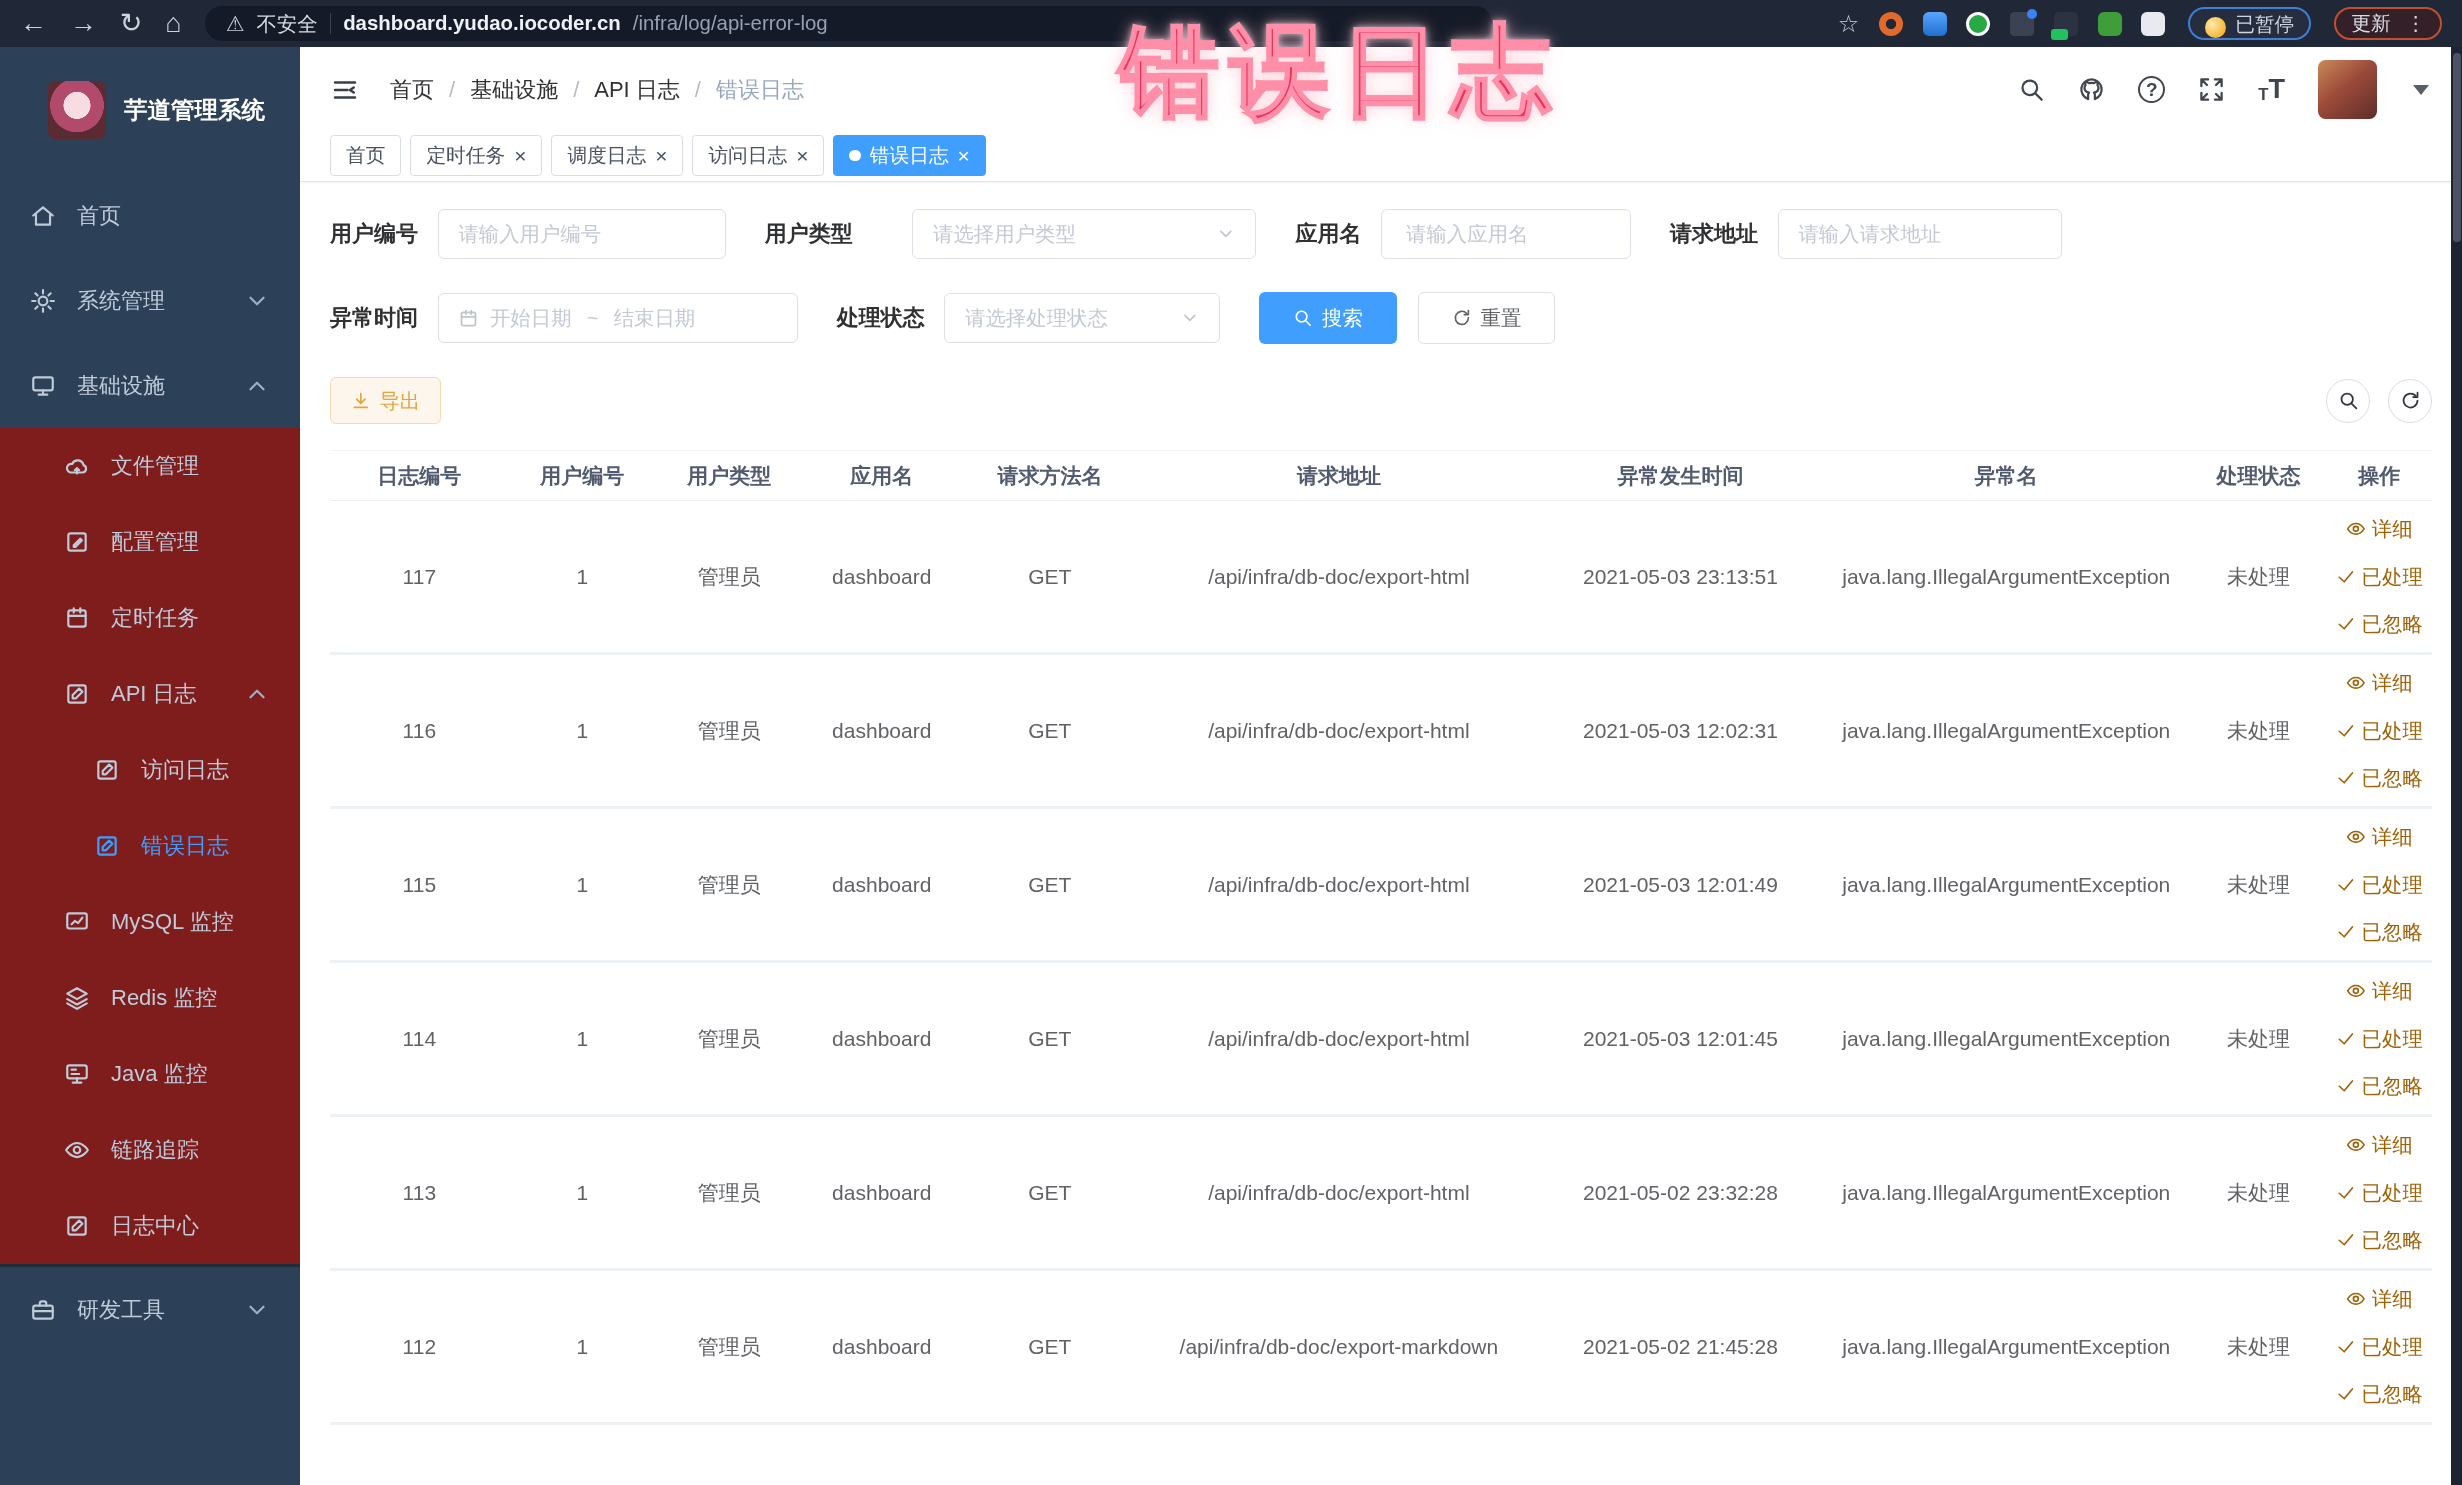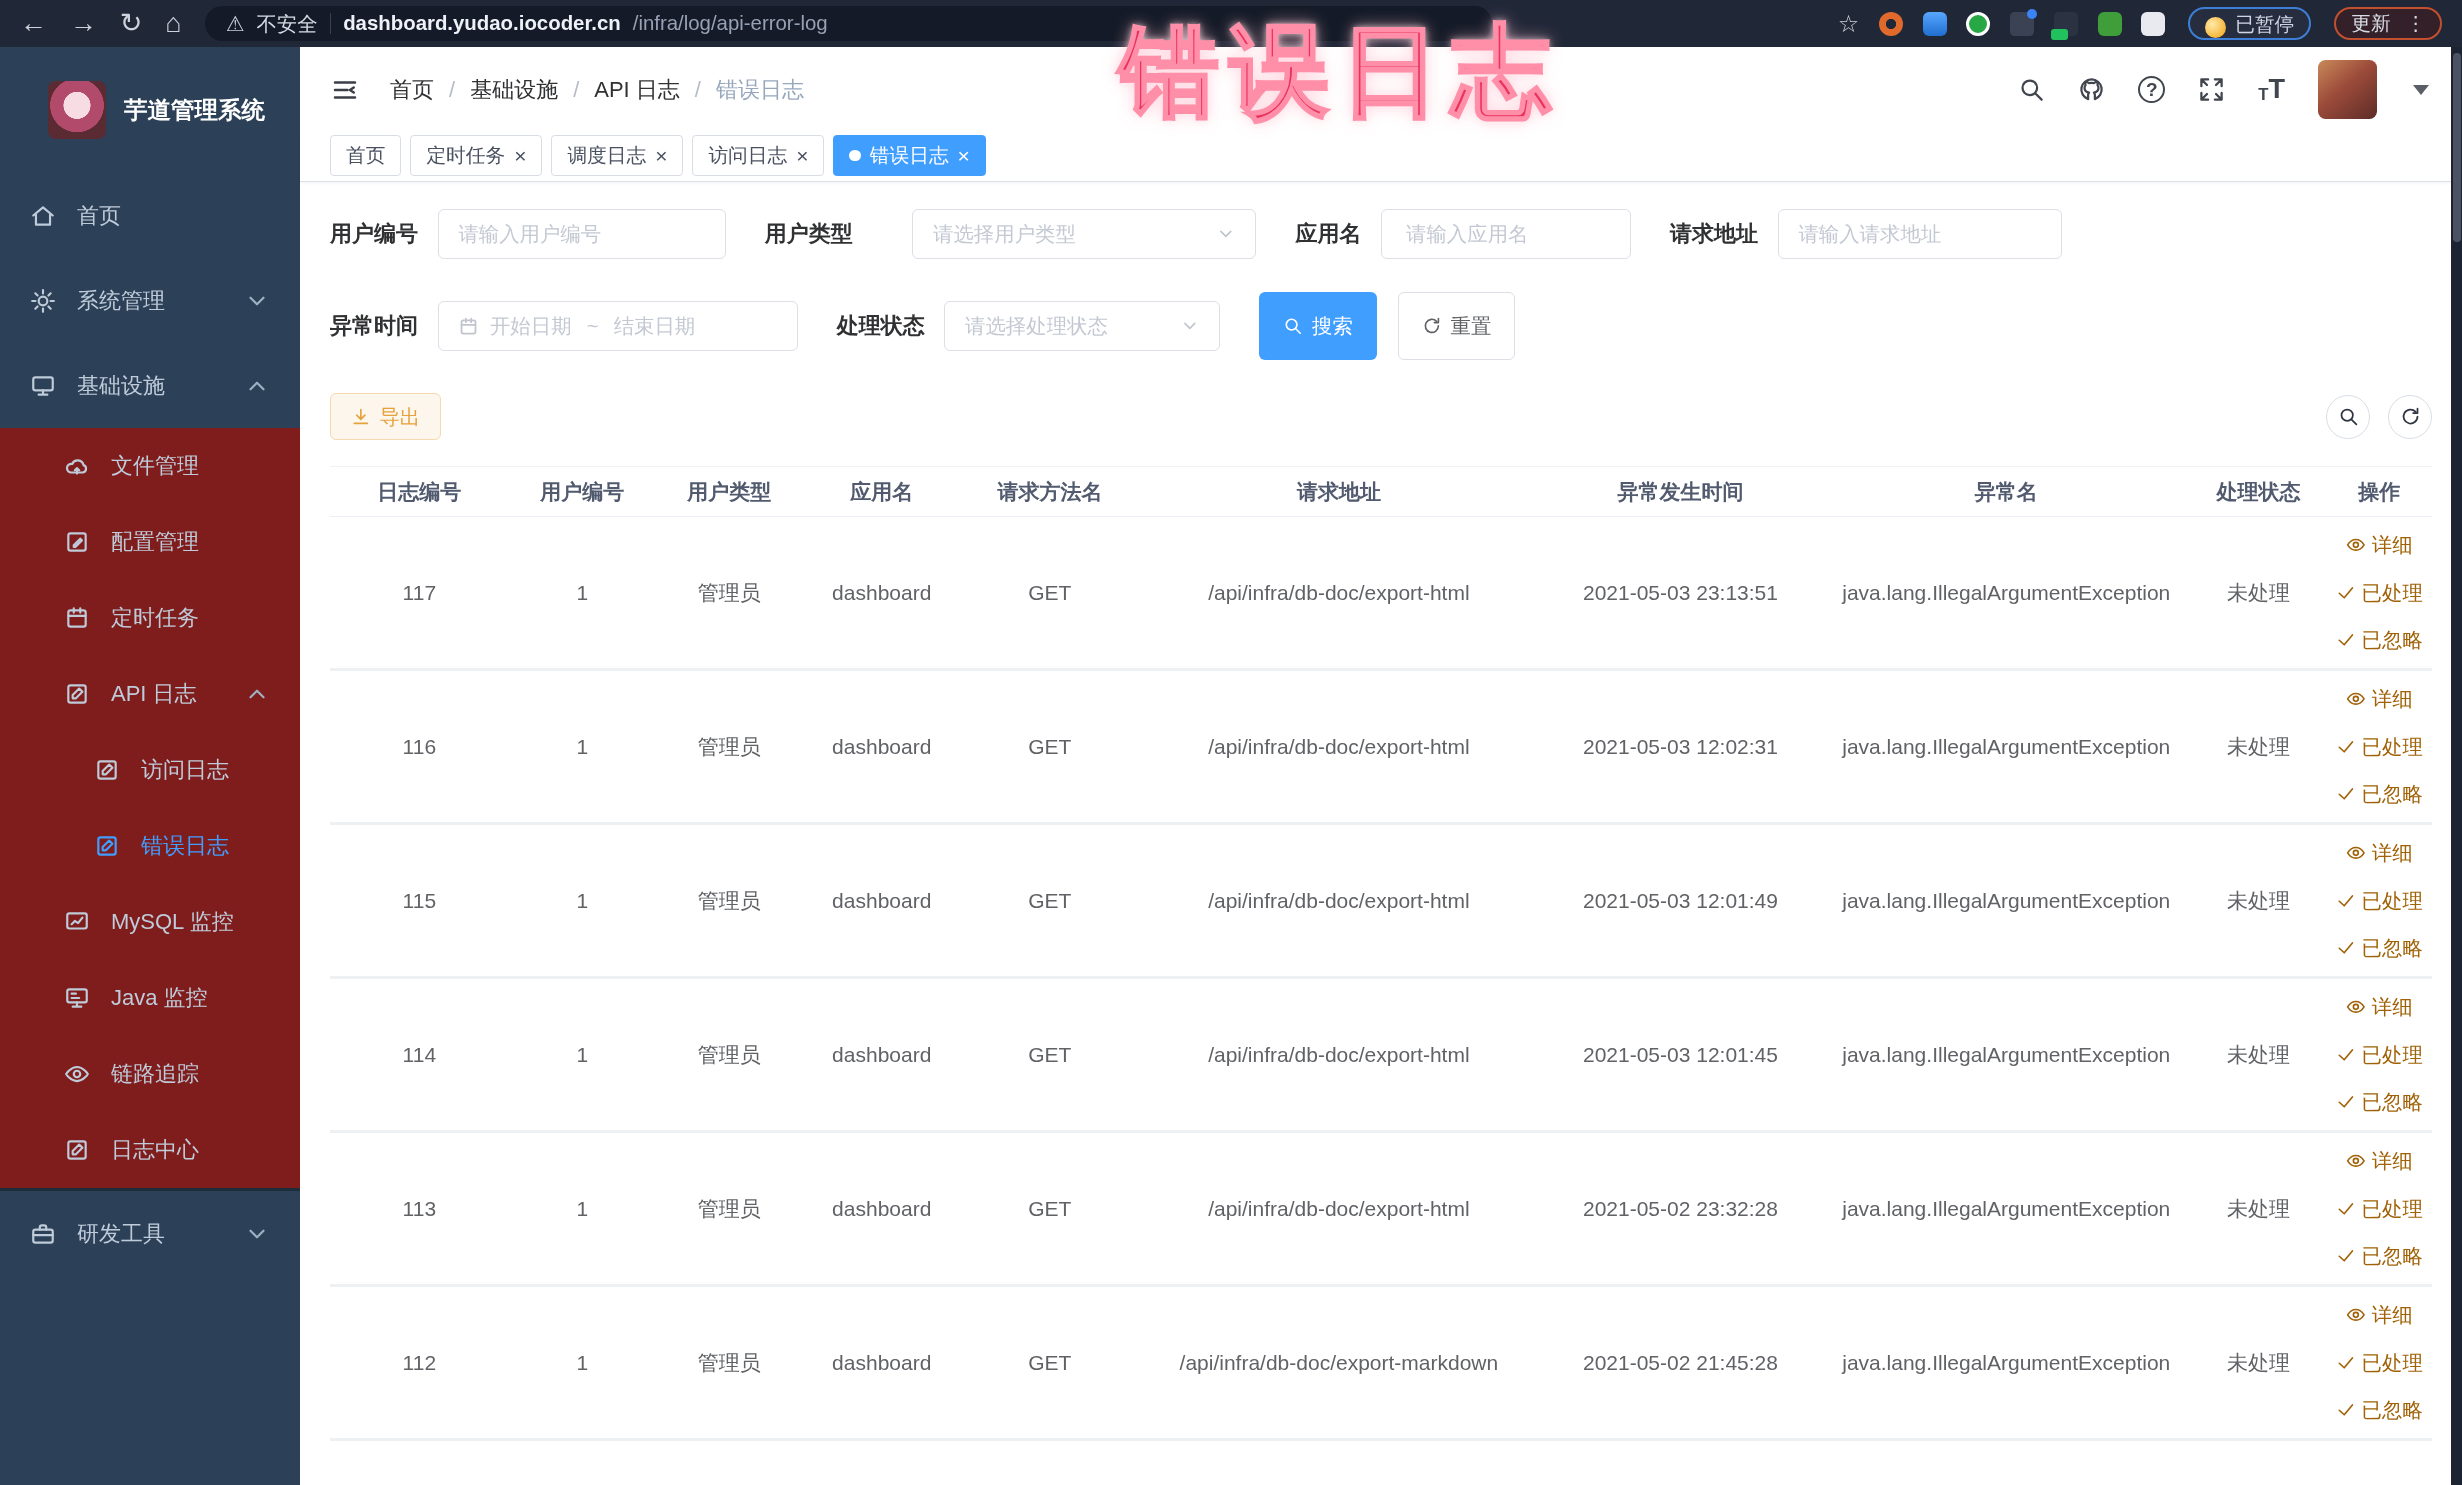--- a/index.html
+++ b/index.html
@@ -100,22 +100,22 @@
   .fg .flabel { font-weight:bold; font-size:22px; color:#303133; margin-right:19.7px; white-space:nowrap; }
   .input { height:50px; border:1.5px solid #dcdfe6; border-radius:6px; padding:0 19.7px; font-size:20.4px;
      display:flex; align-items:center; background:#fff; color:#606266; gap:10.6px; }
   .placeholder { color:#c3c8d2; }
   .sel { justify-content:space-between; }
   .sel .icon { color:#c0c4cc; font-size:19.7px; }
   .w380{width:288px;} .w455{width:344px;margin-left:40px;} .w385{width:250px;padding-left:24px;} .w375{width:284px;}
   .w475{width:360px;} .w365{width:276px;}
   .range .icon { color:#c0c4cc; font-size:21px; }
   .range .sep { color:#c3c8d2; margin:0 4.5px; }
-  .btn { height:68px; border-radius:6px; display:flex; align-items:center; gap:9px;
-     padding:0 23px; font-size:20.4px; border:1.5px solid transparent; cursor:pointer; }
+  .btn { height:52px; border-radius:6px; display:flex; align-items:center; gap:9px;
+     padding:0 33px; font-size:20.4px; border:1.5px solid transparent; cursor:pointer; }
   .btn .icon { font-size:19.7px; }
   .btn.primary { background:#409eff; color:#fff; margin-right:21px; }
   .btn.plain { background:#fff; border-color:#dcdfe6; color:#606266; }
   .btn.warnplain { background:#fdf6ec; border-color:#f5dab1; color:#e6a23c; height:47px; padding:0 19.7px; }
 
   .toolbar { display:flex; align-items:center; margin-bottom:26px; }
   .tspacer { flex:1; }
   .circle-btn { width:44px; height:44px; border-radius:50%; border:1.5px solid #d9dee6; background:#fff;
      display:grid; place-items:center; color:#2f3542; font-size:21px; margin-left:18px; }
 
@@ -285,20 +285,28 @@
             <svg viewBox="0 0 24 24">
               <rect x="3" y="4" width="18" height="14" rx="2"></rect>
               <path d="M7 14l3-3 3 2 4-5"></path>
             </svg>
           </span>
           <span class="mi-label">MySQL 监控</span>
         </div>
         <div class="menu-item lvl1 sub">
           <span class="icon">
             <svg viewBox="0 0 24 24">
+              <path d="M12 3l9 5-9 5-9-5zM3 13l9 5 9-5M3 17l9 5 9-5"></path>
+            </svg>
+          </span>
+          <span class="mi-label">Redis 监控</span>
+        </div>
+        <div class="menu-item lvl1 sub">
+          <span class="icon">
+            <svg viewBox="0 0 24 24">
               <rect x="3" y="4" width="18" height="12" rx="2"></rect>
               <path d="M8 20h8M12 16v4M7 8h4M7 12h7"></path>
             </svg>
           </span>
           <span class="mi-label">Java 监控</span>
         </div>
         <div class="menu-item lvl1 sub">
           <span class="icon">
             <svg viewBox="0 0 24 24">
               <path d="M2 12s4-6.5 10-6.5S22 12 22 12s-4 6.5-10 6.5S2 12 2 12z"></path>

